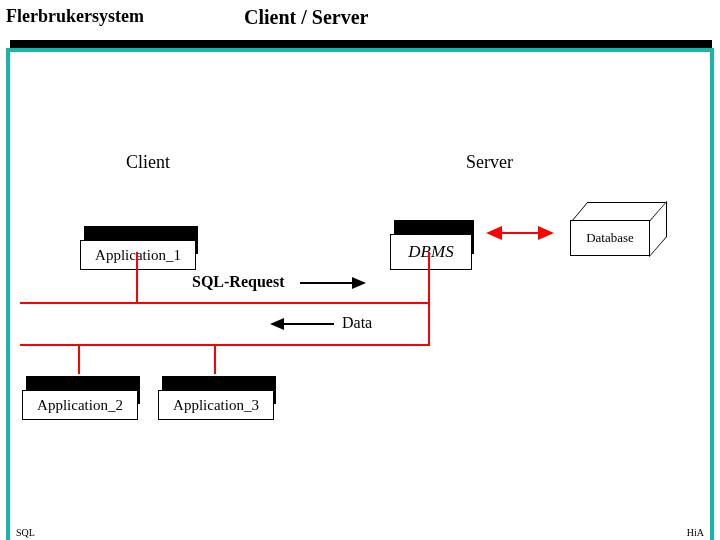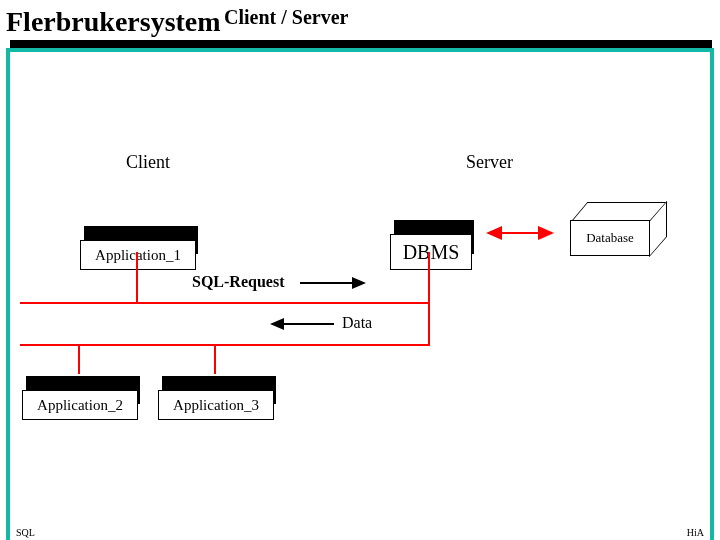--- a/index.html
+++ b/index.html
@@ -9,27 +9,27 @@
     height: 540px;
     font-family: "Times New Roman", Times, serif;
     background: #fff;
     position: relative;
     overflow: hidden;
   }
   .title-left {
     position: absolute;
     top: 6px;
     left: 6px;
-    font-size: 28px;
+    font-size: 18px;
     font-weight: bold;
   }
   .title-right {
     position: absolute;
     top: 6px;
-    left: 224px;
+    left: 244px;
     font-size: 20px;
     font-weight: bold;
   }
   
   .panel-shadow {
     position: absolute;
     top: 40px;
     left: 10px;
     width: 702px;
     height: 492px;
@@ -184,21 +184,21 @@
   <div class="section-label" style="top:100px; left:116px;">Client</div>
   <div class="section-label" style="top:100px; left:456px;">Server</div>
 
   <div class="box-wrap" style="top:170px; left:70px;">
     <div class="box-shadow" style="width:114px; height:28px;"></div>
     <div class="box" style="width:114px; height:28px;">Application_1</div>
   </div>
 
   <div class="box-wrap" style="top:164px; left:380px;">
     <div class="box-shadow" style="width:80px; height:34px;"></div>
-    <div class="box" style="width:80px; height:34px; font-size:20px;">DBMS</div>
+    <div class="box" style="width:80px; height:34px; font-size:17px;font-style:italic;">DBMS</div>
   </div>
 
   <div class="arrow-head-left-red" style="top:174px; left:476px;"></div>
   <div class="arrow-line-red-h" style="top:180px; left:490px; width:40px;"></div>
   <div class="arrow-head-right-red" style="top:174px; left:528px;"></div>
 
   <div class="db-wrap" style="top:150px; left:560px;">
     <div class="db-top" style="top:0; left:9px;"></div>
     <div class="db-side" style="top:9px; left:79px;"></div>
     <div class="db-front" style="top:18px; left:0;">Database</div>

